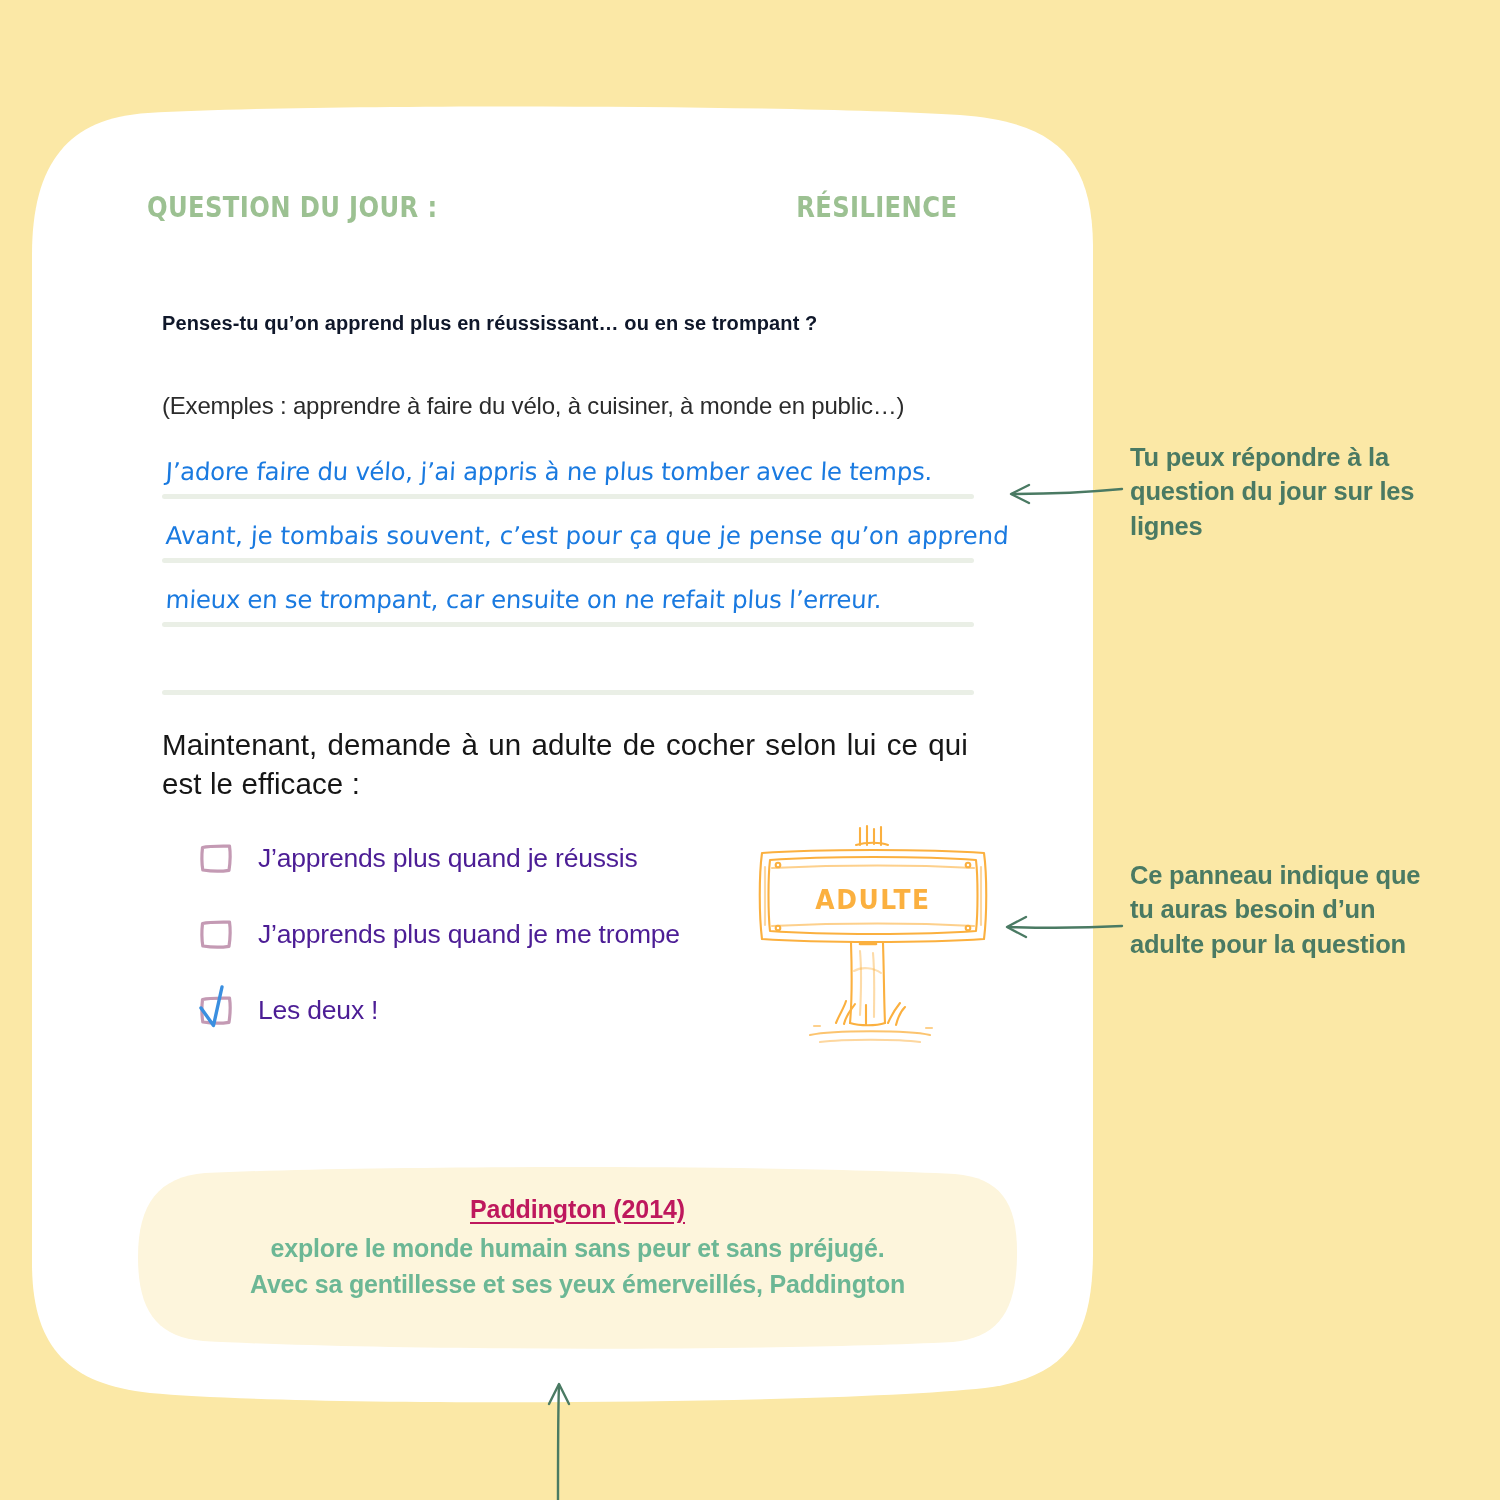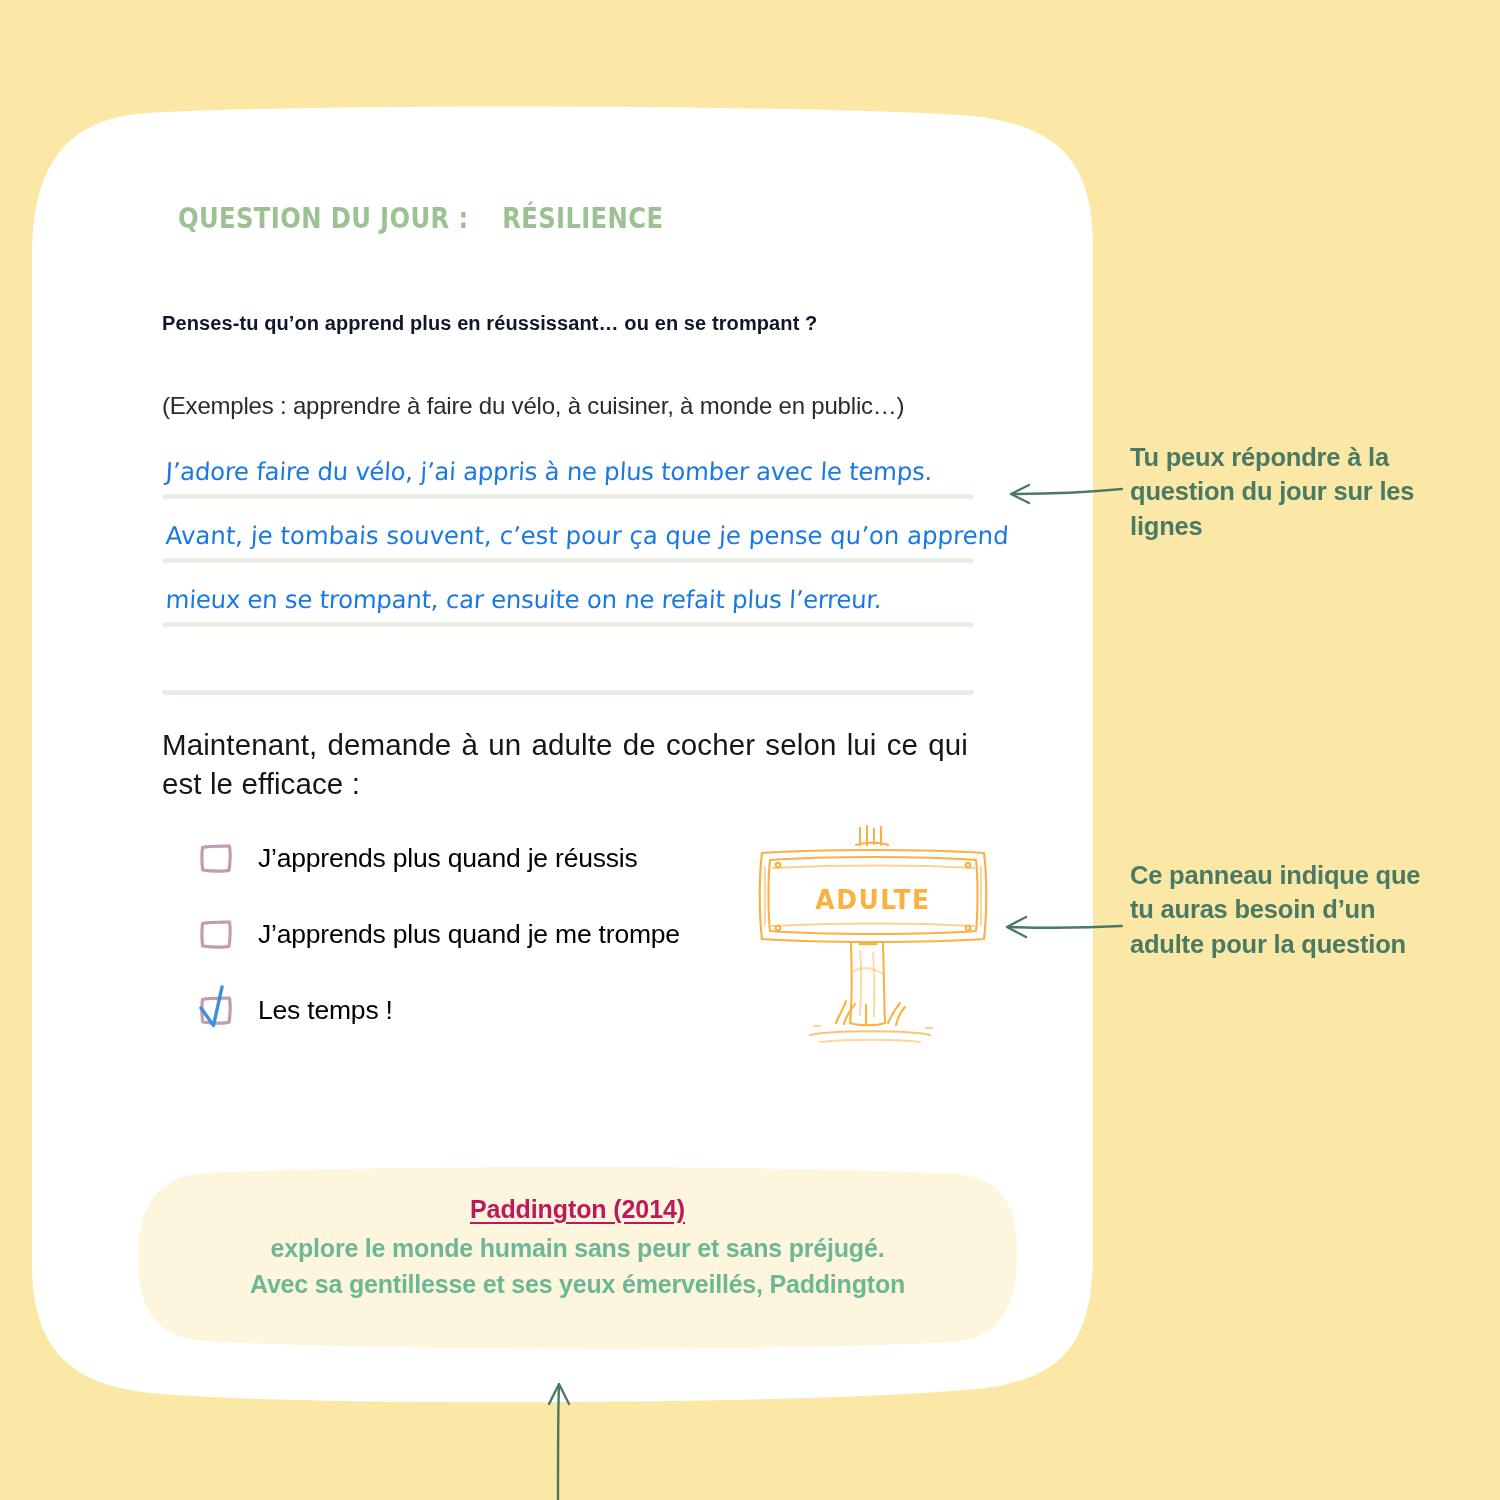--- a/index.html
+++ b/index.html
@@ -30,26 +30,26 @@
     left: 30px;
     top: 105px;
     width: 1065px;
     height: 1310px;
     z-index: 3;
   }
 
   
   .header-row {
     position: absolute;
-    left: 148px;
+    left: 117px;
     top: 85px;
     width: 810px;
     display: flex;
+    justify-content: space-between;
     align-items: baseline;
-    margin-top: 11px;
   }
   .header-label, .header-theme {
     color: #9cc192;
     font-family: "DejaVu Sans", sans-serif;
     font-weight: bold;
     font-size: 29px;
     letter-spacing: 0.4px;
     text-transform: uppercase;
     font-stretch: condensed;
     transform: scaleX(0.93);
@@ -151,21 +151,21 @@
   }
   .checkbox-wrap {
     position: relative;
     width: 36px;
     height: 36px;
     flex: none;
   }
   .checkbox-wrap svg { display: block; overflow: visible; }
   .option-label {
     font-size: 26.5px;
-    color: #000000;
+    color: #4c1d95;
     letter-spacing: -0.2px;
     line-height: 1;
   }
 
   
   #adulte-sign {
     position: absolute;
     left: 718px;
     top: 718px;
     width: 250px;
@@ -313,21 +313,21 @@
     </div>
 
     <div class="option">
       <span class="checkbox-wrap">
         <svg width="36" height="36" viewBox="0 0 36 36">
           <path d="M4.5 7.5 C12 5.6, 24 6.2, 31.5 6.0 C32.6 13.5, 32.2 22.5, 31.0 30.3
                    C22.5 31.6, 12.5 31.2, 4.8 30.0 C3.6 22.5, 3.7 14.5, 4.5 7.5 Z" fill="none" stroke="#c49ab4" stroke-width="3.2" stroke-linecap="round" stroke-linejoin="round"></path>
           <path d="M3.0 16.0 L15.5 33.5 L24.0 -5.0" fill="none" stroke="#3a8fe0" stroke-width="3.4" stroke-linecap="round" stroke-linejoin="round"></path>
         </svg>
       </span>
-      <span class="option-label">Les temps !</span>
+      <span class="option-label">Les deux !</span>
     </div>
   </div>
 
   <div id="adulte-sign">
     <svg width="250" height="240" viewBox="0 0 250 240">
       <g fill="none" stroke="#fbb03f" stroke-width="2.1" stroke-linecap="round" stroke-linejoin="round">
 
         <path d="M112 22 L112 5 M119 22 L119 3 M126 21 L126 6 M133 22 L133 4"></path>
         <path d="M108 22 C118 19, 132 19, 140 22"></path>
 

